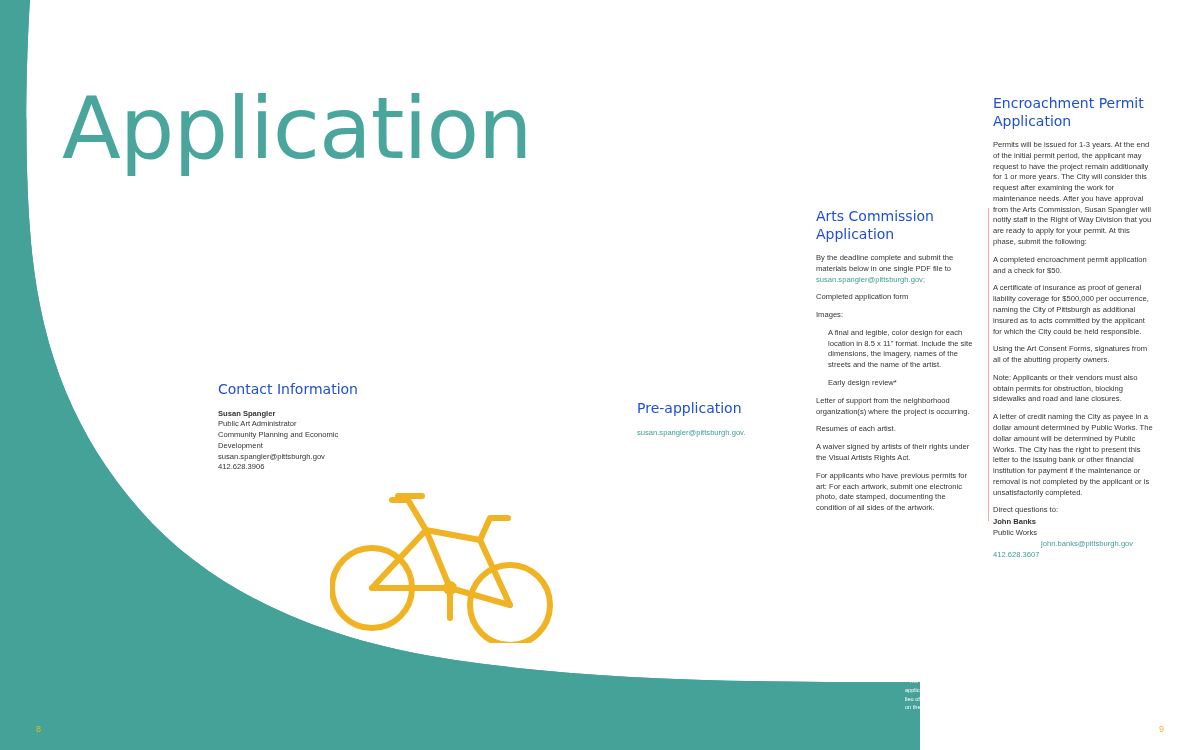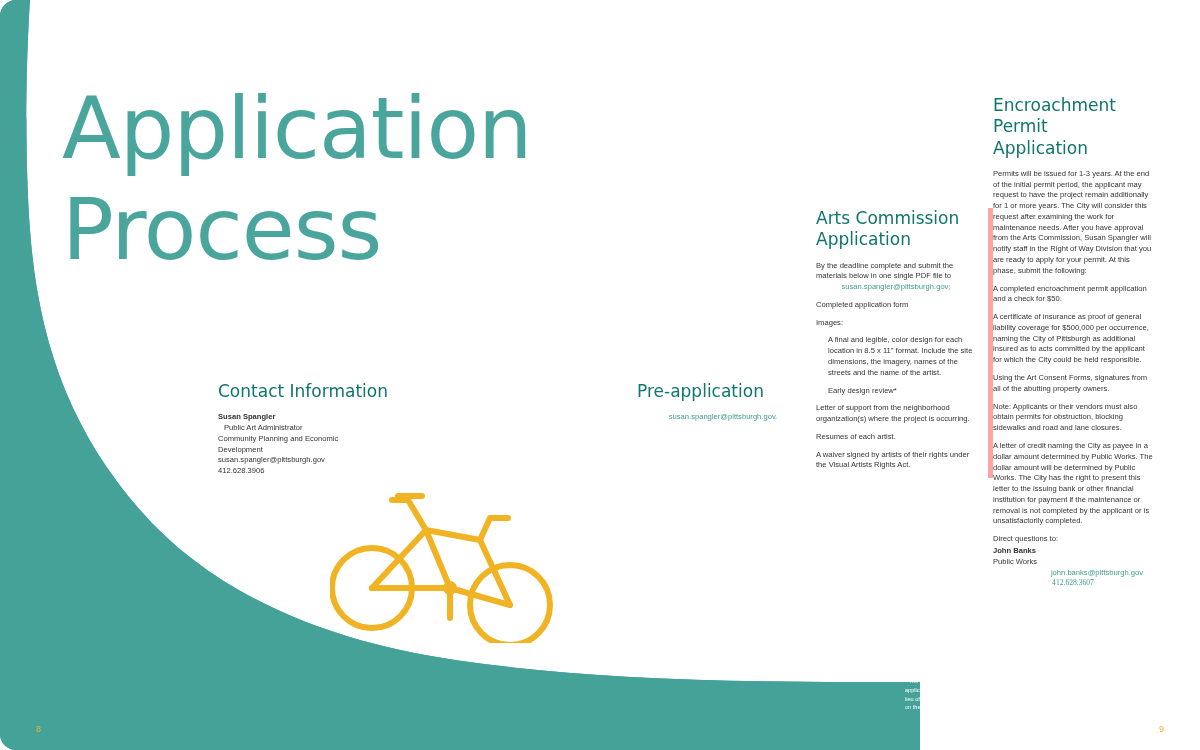--- a/index.html
+++ b/index.html
@@ -14,21 +14,20 @@
     overflow: hidden;
     position: relative;
   }
   .page {
     position: absolute;
     top: 0; left: 0;
     width: 1200px;
     height: 750px;
     background: #ffffff;
     overflow: hidden;
-    border-radius: 16px;
   }
 
   
   .teal-shape {
     position: absolute;
     top: 0;
     left: 0;
     width: 920px;
     height: 750px;
     overflow: hidden;
@@ -47,61 +46,61 @@
     font-size: 86px;
     line-height: 1.18;
     color: #4aa69c;
     font-weight: normal;
     letter-spacing: -1px;
     font-family: "DejaVu Sans", sans-serif;
   }
 
   
   .col-head {
-    color: #0f766e;
-    font-size: 17px;
+    color: #1d4ed8;
+    font-size: 14px;
     line-height: 1.25;
     margin-bottom: 10px;
     font-weight: normal;
     font-family: "DejaVu Sans", sans-serif;
   }
   .body-txt {
     color: #333333;
     font-size: 7.6px;
     line-height: 1.42;
     margin: 0 0 7px 0;
   }
   .body-txt.bold { font-weight: bold; }
-  .link { color: #3f9c93; text-align: center; }
+  .link { color: #3f9c93; }
   .indent { margin-left: 12px; }
 
   
   .contact-block {
     position: absolute;
     left: 218px;
     top: 381px;
     width: 190px;
   }
 
   
   .preapp-block {
     position: absolute;
     left: 637px;
-    top: 381px;
+    top: 400px;
     width: 172px;
   }
 
   
   .arts-block {
     position: absolute;
     left: 816px;
     top: 208px;
     width: 160px;
     padding-right: 12px;
-    border-right: 5px solid #fca5a5;
+    border-right: 1px solid #fca5a5;
   }
 
   
   .encroach-block {
     position: absolute;
     left: 993px;
     top: 95px;
     width: 160px;
   }
 
@@ -149,21 +148,20 @@
 
   <div class="teal-shape">
     <svg width="920" height="750" viewBox="0 0 920 750" xmlns="http://www.w3.org/2000/svg">
       <path d="M0,0 L30,0 C30,0 22,120 30,230 C38,340 70,430 140,510 C215,596 330,642 455,660 C570,677 700,682 850,682 L920,682 L920,750 L0,750 Z" fill="#45a299"></path>
       <path d="M0,0 L30,0 C30,0 22,120 30,230 C38,340 70,430 140,510 C215,596 330,642 455,660 C570,677 700,682 850,682 L920,682 L920,750 L0,750 Z" fill="#45a299"></path>
     </svg>
   </div>
 
   <div class="title-block">
     <div class="title-line">Application</div>
-    <div class="title-line">Process</div>
   </div>
 
   <div class="bike">
     <svg width="230" height="165" viewBox="0 0 230 165" xmlns="http://www.w3.org/2000/svg">
       <g fill="none" stroke="#f0b323" stroke-width="6" stroke-linecap="round" stroke-linejoin="round">
         <circle cx="42" cy="110" r="40"></circle>
         <circle cx="180" cy="127" r="40"></circle>
         <path d="M42,110 L96,52 L150,62 L180,127"></path>
         <path d="M96,52 L120,110 L180,127"></path>
         <path d="M42,110 L120,110"></path>
@@ -172,21 +170,21 @@
         <path d="M68,18 L92,18"></path>
         <path d="M120,110 L120,140"></path>
       </g>
       <circle cx="120" cy="110" r="7" fill="#f0b323"></circle>
     </svg>
   </div>
 
   <div class="contact-block">
     <div class="col-head">Contact Information</div>
     <p class="body-txt bold" style="margin-bottom:0;">Susan Spangler</p>
-    <p class="body-txt" style="margin-bottom:0;margin-left:6px;">Public Art Administrator</p>
+    <p class="body-txt" style="margin-bottom:0;">Public Art Administrator</p>
     <p class="body-txt" style="margin-bottom:0;">Community Planning and Economic</p>
     <p class="body-txt" style="margin-bottom:0;">Development</p>
     <p class="body-txt" style="margin-bottom:0;">susan.spangler@pittsburgh.gov</p>
     <p class="body-txt" style="margin-bottom:0;">412.628.3906</p>
   </div>
 
   <div class="preapp-block">
     <div class="col-head">Pre-application</div>
     <p class="body-txt link">susan.spangler@pittsburgh.gov.</p>
   </div>
@@ -198,38 +196,39 @@
     </div>
     <p class="body-txt" style="margin-bottom:0;">By the deadline complete and submit the materials below in one single PDF file to</p>
     <p class="body-txt link">susan.spangler@pittsburgh.gov;</p>
     <p class="body-txt">Completed application form</p>
     <p class="body-txt">Images:</p>
     <p class="body-txt indent">A final and legible, color design for each location in 8.5 x 11" format. Include the site dimensions, the imagery, names of the streets and the name of the artist.</p>
     <p class="body-txt indent">Early design review*</p>
     <p class="body-txt">Letter of support from the neighborhood organization(s) where the project is occurring.</p>
     <p class="body-txt">Resumes of each artist.</p>
     <p class="body-txt">A waiver signed by artists of their rights under the Visual Artists Rights Act.</p>
+    <p class="body-txt">For applicants who have previous permits for art: For each artwork, submit one electronic photo, date stamped, documenting the condition of all sides of the artwork.</p>
   </div>
 
   <div class="encroach-block">
     <div class="col-head">
       <span>Encroachment Permit</span><br>
       <span>Application</span>
     </div>
     <p class="body-txt">Permits will be issued for 1-3 years. At the end of the initial permit period, the applicant may request to have the project remain additionally for 1 or more years. The City will consider this request after examining the work for maintenance needs. After you have approval from the Arts Commission, Susan Spangler will notify staff in the Right of Way Division that you are ready to apply for your permit. At this phase, submit the following:</p>
     <p class="body-txt">A completed encroachment permit application and a check for $50.</p>
     <p class="body-txt">A certificate of insurance as proof of general liability coverage for $500,000 per occurrence, naming the City of Pittsburgh as additional insured as to acts committed by the applicant for which the City could be held responsible.</p>
     <p class="body-txt">Using the Art Consent Forms, signatures from all of the abutting property owners.</p>
     <p class="body-txt">Note: Applicants or their vendors must also obtain permits for obstruction, blocking sidewalks and road and lane closures.</p>
     <p class="body-txt">A letter of credit naming the City as payee in a dollar amount determined by Public Works. The dollar amount will be determined by Public Works. The City has the right to present this letter to the issuing bank or other financial institution for payment if the maintenance or removal is not completed by the applicant or is unsatisfactorily completed.</p>
     <p class="body-txt" style="margin-bottom:1px;">Direct questions to:</p>
     <p class="body-txt bold" style="margin-bottom:0;">John Banks</p>
     <p class="body-txt" style="margin-bottom:0;">Public Works</p>
     <p class="body-txt link" style="margin-bottom:0;margin-left:48px;">john.banks@pittsburgh.gov</p>
-    <p class="body-txt link" style="margin-bottom:0;font-family:Liberation Serif, serif;">412.628.3607</p>
+    <p class="body-txt link" style="margin-bottom:0;">412.628.3607</p>
   </div>
 
   <div class="footnote">* The City may accept proposals without final designs or that have not yet selected artists from applicants and artists with experience in developing a public art project of a similar scale and quality. In lieu of final designs, submit images of previous artworks by the applicant and the artist, or information on the process and criteria used to select the artist.</div>
 
   <div class="pg-left">8</div>
   <div class="pg-right">9</div>
 
 </div>
 
 </body></html>

